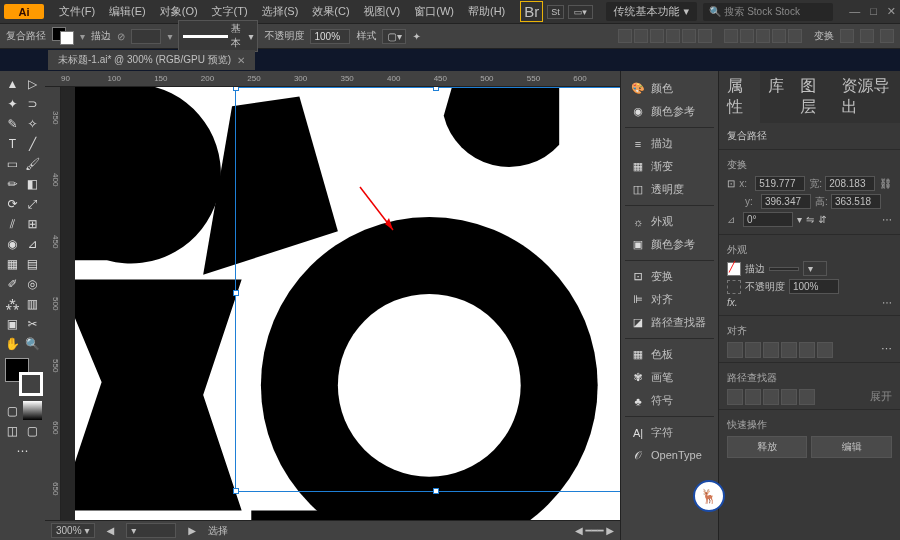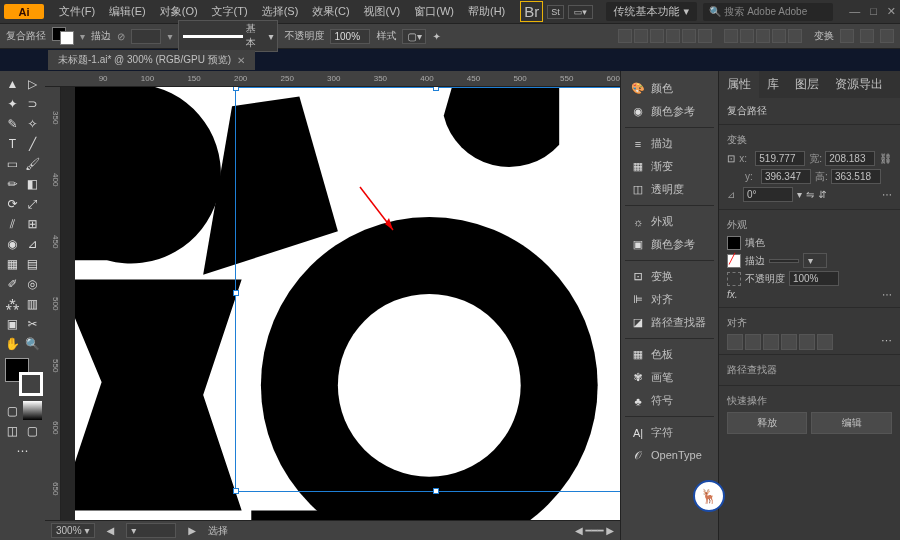--- a/index.html
+++ b/index.html
@@ -26,37 +26,37 @@
 .tab-close { color: #999; }
 .main { display: flex; height: 469px; }
 .toolbox { width: 45px; background: #414141; display: flex; flex-direction: column; flex-wrap: wrap; padding: 3px; gap: 1px; align-content: flex-start; }
 .tool { width: 19px; height: 19px; background: #414141; display: flex; align-items: center; justify-content: center; font-size: 12px; color: #ddd; cursor: pointer; }
 .tool-row { display: flex; gap: 1px; }
 .fill-stroke { width: 38px; height: 38px; position: relative; margin: 4px 2px; }
 .fs-f { position: absolute; width: 24px; height: 24px; background: #000; border: 1px solid #999; top: 0; left: 0; }
 .fs-s { position: absolute; width: 24px; height: 24px; background: #414141; border: 3px solid #fff; bottom: 0; right: 0; }
 .canvas-wrap { flex: 1; display: flex; flex-direction: column; background: #262626; position: relative; }
 .ruler-h { height: 16px; background: #414141; border-bottom: 1px solid #222; display: flex; align-items: center; font-size: 8px; color: #aaa; padding-left: 16px; }
-.ruler-h span { flex: 1; text-align: right; }
+.ruler-h span { flex: 1; text-align: left; }
 .canvas-area { flex: 1; display: flex; }
 .ruler-v { width: 16px; background: #414141; border-right: 1px solid #222; display: flex; flex-direction: column; font-size: 8px; color: #aaa; }
 .ruler-v span { flex: 1; writing-mode: vertical-rl; text-align: center; }
 .artboard-view { flex: 1; background: #262626; position: relative; overflow: hidden; }
 .white-art { position: absolute; left: 14px; top: 0; right: 0; bottom: 0; background: #fff; }
 .bbox { position: absolute; border: 1px solid #1e7fd6; left: 160px; top: 0; width: 395px; height: 405px; }
 .handle { position: absolute; width: 6px; height: 6px; background: #fff; border: 1px solid #1e7fd6; }
 .red-arrow { position: absolute; left: 280px; top: 95px; }
 .status { height: 20px; background: #414141; border-top: 1px solid #222; display: flex; align-items: center; padding: 0 6px; font-size: 10px; gap: 12px; }
 .right-col { width: 280px; display: flex; }
 .panel-strip { width: 124px; background: #414141; border-left: 1px solid #222; padding: 6px 4px; }
 .strip-item { display: flex; align-items: center; gap: 6px; padding: 4px 6px; cursor: pointer; font-size: 11px; }
 .strip-item .ic { width: 14px; height: 14px; display: flex; align-items: center; justify-content: center; color: #ddd; }
 .strip-sep { height: 1px; background: #2a2a2a; margin: 4px 0; }
 .props-panel { flex: 1; background: #383838; border-left: 1px solid #222; padding: 0; }
-.props-tabs { display: flex; background: #323232; font-size: 12px; }
+.props-tabs { display: flex; background: #323232; font-size: 16px; }
 .props-tabs span { padding: 5px 8px; cursor: pointer; }
 .props-tabs .active { background: #383838; }
 .section-title { padding: 6px 8px; font-size: 10px; color: #ccc; }
 .sec { padding: 4px 8px; border-top: 1px solid #2a2a2a; }
 .row { display: flex; align-items: center; gap: 4px; margin: 3px 0; font-size: 10px; }
 .row label { width: 12px; color: #999; }
 .val { background: #2a2a2a; border: 1px solid #555; padding: 1px 3px; width: 50px; font-size: 10px; }
 .sec-head { font-size: 10px; color: #aaa; margin: 4px 0; }
 .btn-wide { flex: 1; background: #4a4a4a; border: 1px solid #555; padding: 3px; text-align: center; font-size: 10px; cursor: pointer; }
 .mini-icons { display: flex; gap: 2px; }
@@ -80,41 +80,41 @@
     <span>帮助(H)</span>
   </div>
   <span style="margin-left:8px;border:1px solid #eab308;padding:1px 3px;font-size:15px">Br</span>
   <span style="margin-left:4px;border:1px solid #555;padding:1px 3px;font-size:9px">St</span>
   <span style="margin-left:4px;border:1px solid #555;padding:1px 5px;font-size:9px">▭▾</span>
   <div class="top-right">
     <div class="workspace-dd">
       <span>传统基本功能</span>
       <span>▾</span>
     </div>
-    <div class="search-box">🔍 <span>搜索 Adobe Adobe</span></div>
+    <div class="search-box">🔍 <span>搜索 Stock Stock</span></div>
     <div class="win-btns">
       <span>—</span>
       <span>□</span>
       <span>✕</span>
     </div>
   </div>
 </div>
 
 <div class="control-bar">
   <span>复合路径</span>
   <div class="swatch-fs">
       <div class="sw-f"></div>
       <div class="sw-s"></div>
     </div>
   <span style="color:#999">▾</span>
   <span>描边</span>
   <span style="color:#999">⊘</span>
   <input class="input-sm" style="width: 30px;" value="">
   <span style="color:#999">▾</span>
-  <div class="dd" style="width:100px">
+  <div class="dd" style="width:80px">
       <div class="stroke-line"></div>
       <span>基本</span>
       <span>▾</span>
     </div>
   <span>不透明度</span>
   <input class="input-sm" value="100%" style="">
   <span>样式</span>
   <div class="dd" style="width:24px">▢▾</div>
   <span>✦</span>
   <div class="align-icons">
@@ -379,24 +379,20 @@
             <span class="val">0°</span>
             <span>▾</span>
             <span>⇋</span>
             <span>⇵</span>
             <span style="margin-left:auto">⋯</span>
           </div>
       </div>
       <div class="sec">
         <div class="sec-head">外观</div>
         <div class="row">
-            <span style="width:14px;height:14px;background:#000;border:1px solid #777"></span>
-            <span>填色</span>
-          </div>
-        <div class="row">
             <span style="width:14px;height:14px;background:#fff;border:1px solid #777;position:relative">
               <span style="position:absolute;color:red;left:1px;top:-2px">╱</span>
             </span>
             <span>描边</span>
             <span class="val" style="width:30px"></span>
             <span class="dd" style="width:24px">▾</span>
           </div>
         <div class="row">
             <span style="width:14px;height:14px;border:1px dashed #777"></span>
             <span>不透明度</span>
@@ -414,20 +410,28 @@
             <div class="mi"></div>
             <div class="mi"></div>
             <div class="mi"></div>
             <div class="mi"></div>
             <div class="mi"></div>
             <span style="margin-left:auto">⋯</span>
           </div>
       </div>
       <div class="sec">
         <div class="sec-head">路径查找器</div>
+        <div class="mini-icons">
+            <div class="mi"></div>
+            <div class="mi"></div>
+            <div class="mi"></div>
+            <div class="mi"></div>
+            <div class="mi"></div>
+            <span style="margin-left:auto;color:#888">展开</span>
+          </div>
       </div>
       <div class="sec">
         <div class="sec-head">快速操作</div>
         <div class="row">
             <div class="btn-wide">释放</div>
             <div class="btn-wide">编辑</div>
           </div>
       </div>
     </div>
   </div>

